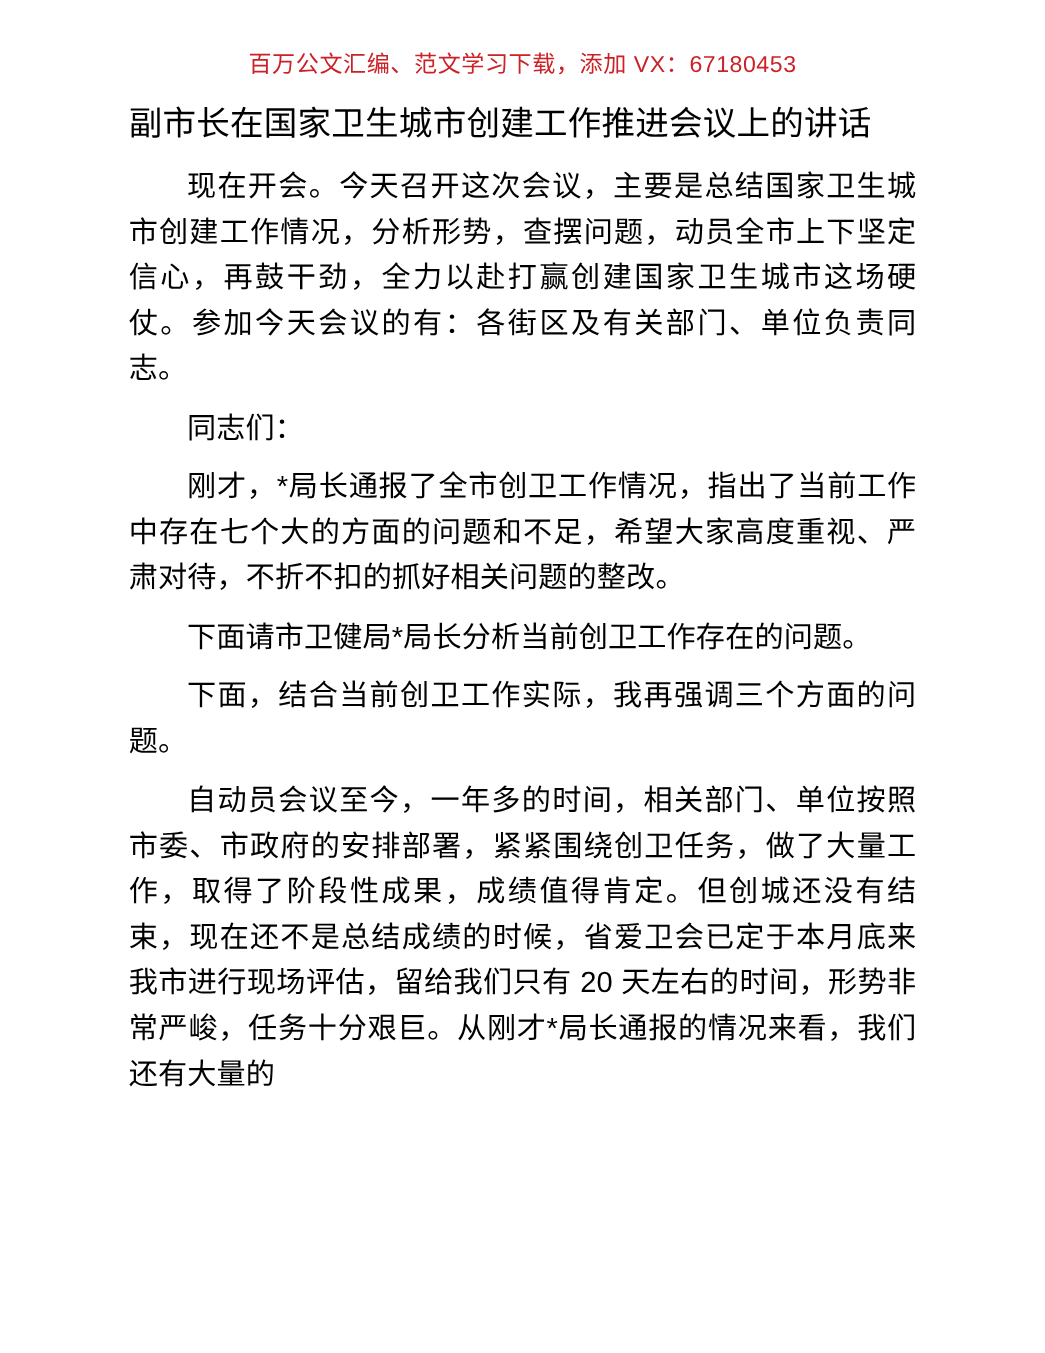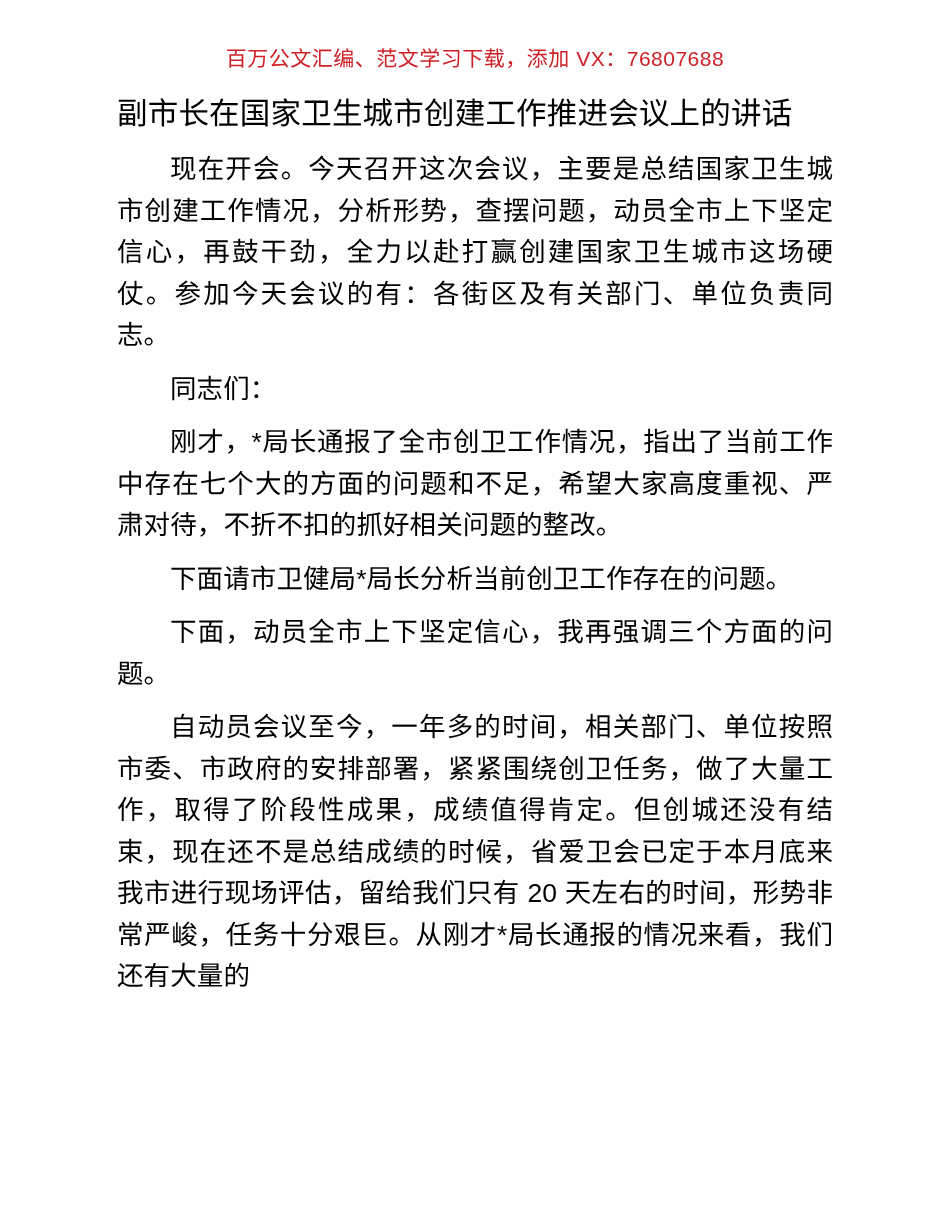--- a/index.html
+++ b/index.html
@@ -70,35 +70,35 @@
   .para:last-child {
     margin-bottom: 0;
   }
 </style>
 </head>
 <body>
 
 <div class="page">
 
   <div class="promo-banner">
-    <span class="promo-text">百万公文汇编、范文学习下载，添加 VX：76807688</span>
+    <span class="promo-text">百万公文汇编、范文学习下载，添加 VX：67180453</span>
   </div>
 
   <div class="doc">
 
     <h1 class="doc-title">副市长在国家卫生城市创建工作推进会议上的讲话</h1>
 
     <p class="para">现在开会。今天召开这次会议，主要是总结国家卫生城市创建工作情况，分析形势，查摆问题，动员全市上下坚定信心，再鼓干劲，全力以赴打赢创建国家卫生城市这场硬仗。参加今天会议的有：各街区及有关部门、单位负责同志。</p>
 
     <p class="para">同志们：</p>
 
     <p class="para">刚才，*局长通报了全市创卫工作情况，指出了当前工作中存在七个大的方面的问题和不足，希望大家高度重视、严肃对待，不折不扣的抓好相关问题的整改。</p>
 
     <p class="para">下面请市卫健局*局长分析当前创卫工作存在的问题。</p>
 
-    <p class="para">下面，动员全市上下坚定信心，我再强调三个方面的问题。</p>
+    <p class="para">下面，结合当前创卫工作实际，我再强调三个方面的问题。</p>
 
 
     <p class="para">自动员会议至今，一年多的时间，相关部门、单位按照市委、市政府的安排部署，紧紧围绕创卫任务，做了大量工作，取得了阶段性成果，成绩值得肯定。但创城还没有结束，现在还不是总结成绩的时候，省爱卫会已定于本月底来我市进行现场评估，留给我们只有 20 天左右的时间，形势非常严峻，任务十分艰巨。从刚才*局长通报的情况来看，我们还有大量的</p>
 
   </div>
 
 </div>
 
 </body></html>

